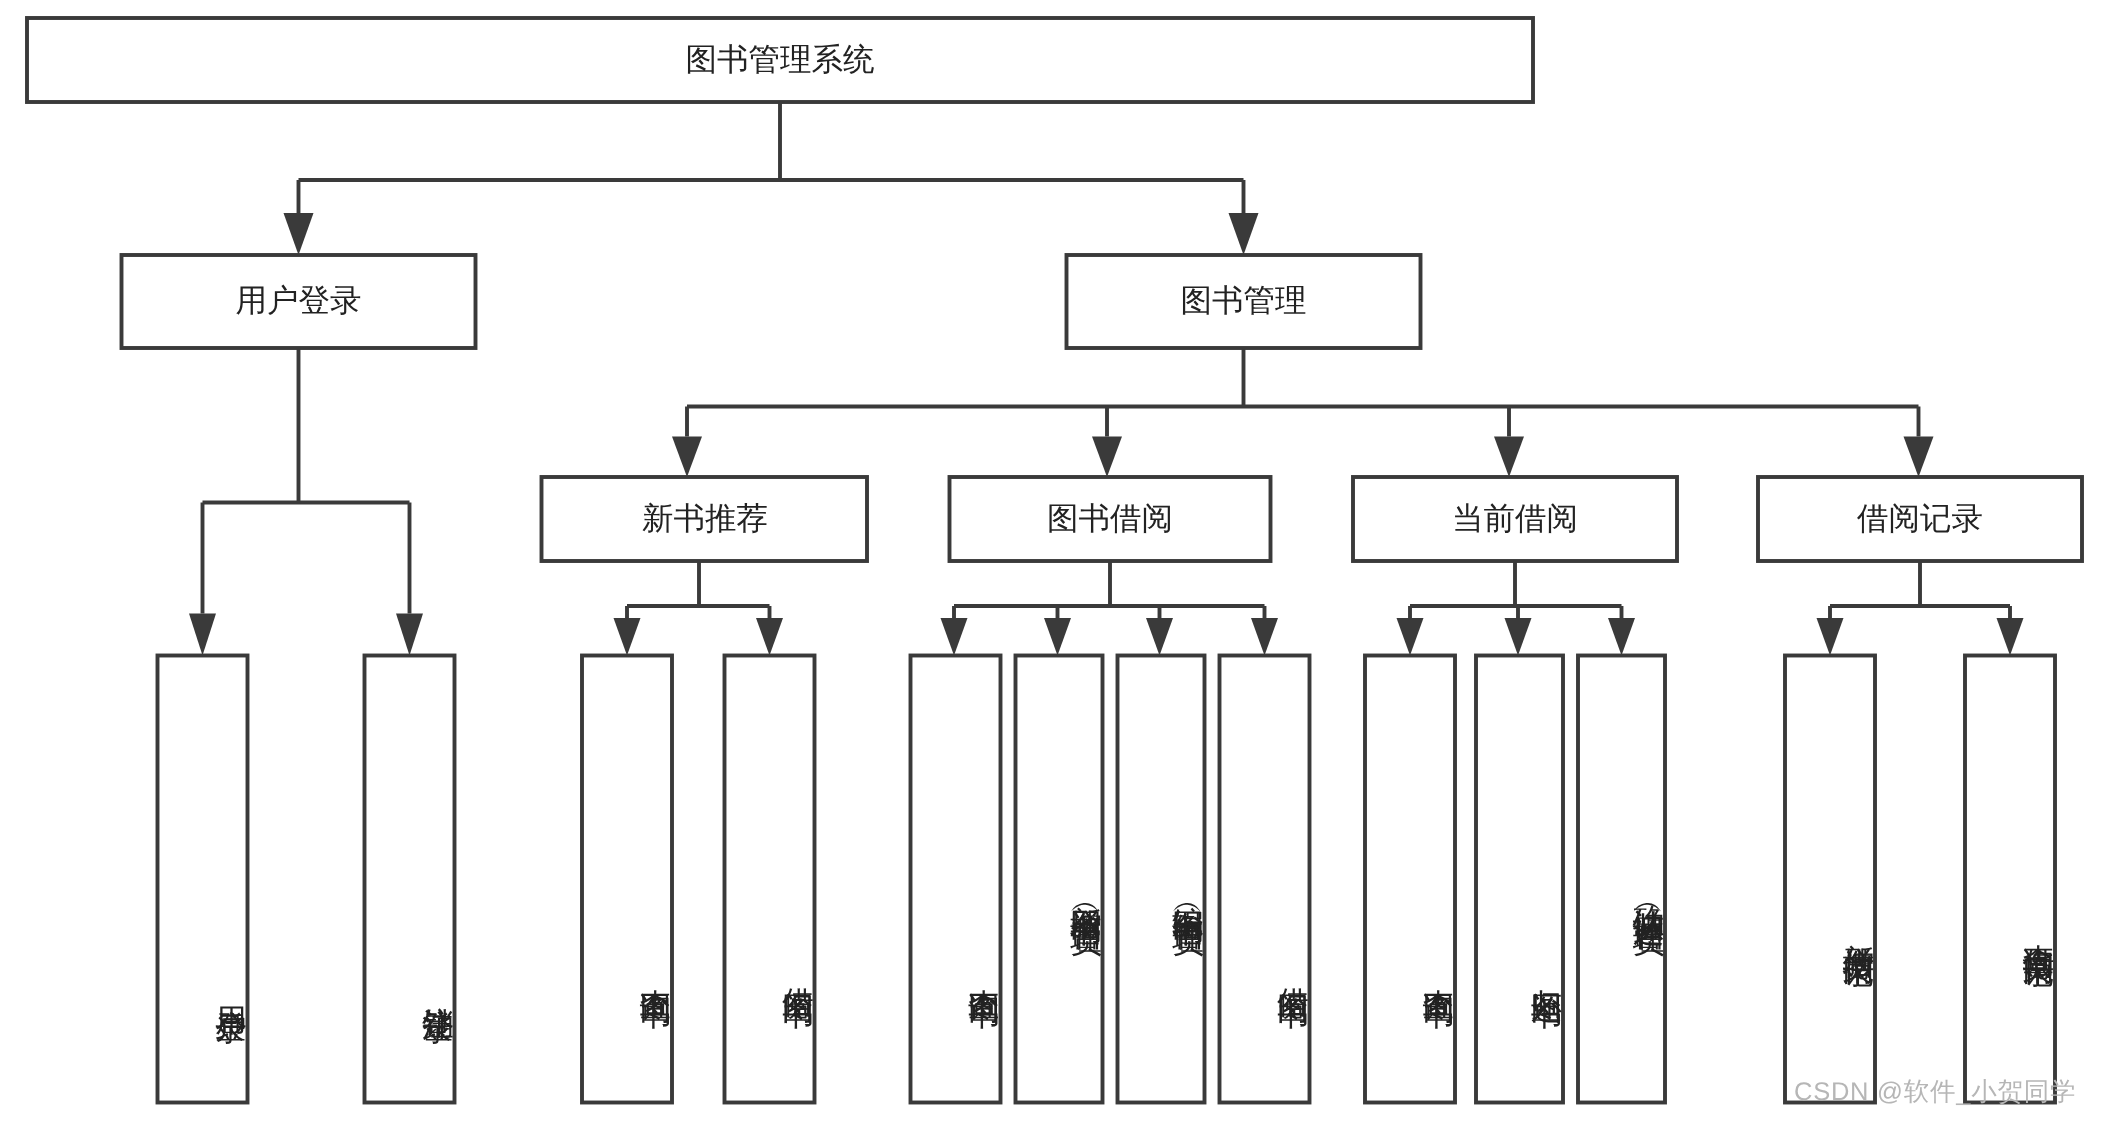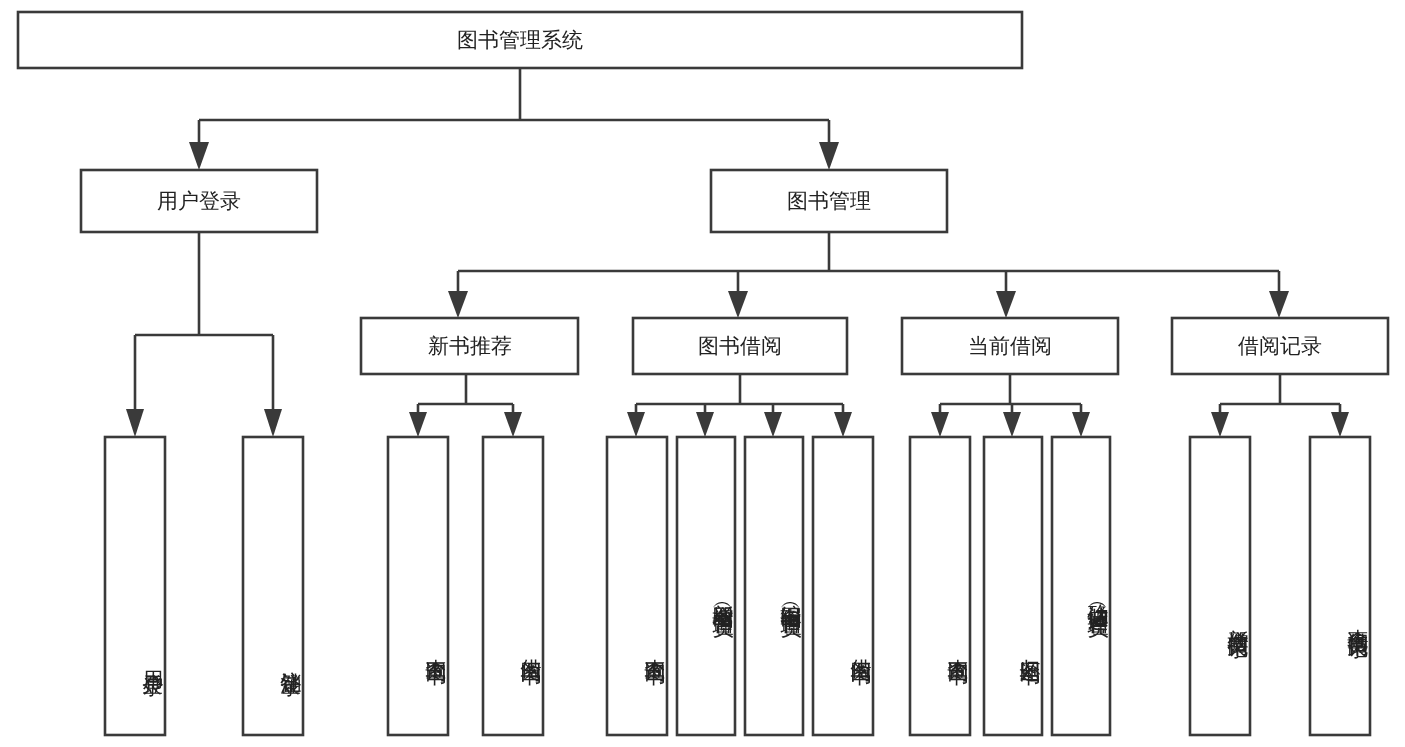--- a/index.html
+++ b/index.html
@@ -206,14 +206,15 @@
   <div class="node-label-v" style="left:607px; top:437px; width:60px; height:298px; padding-top:60px;">查询图书</div>
   <div class="node-label-v" style="left:677px; top:437px; width:58px; height:298px; padding-top:10px;">新增图书（管理员）</div>
   <div class="node-label-v" style="left:745px; top:437px; width:58px; height:298px; padding-top:10px;">编辑图书（管理员）</div>
   <div class="node-label-v" style="left:813px; top:437px; width:60px; height:298px; padding-top:60px;">借阅图书</div>
   <div class="node-label-v" style="left:910px; top:437px; width:60px; height:298px; padding-top:60px;">查询图书</div>
   <div class="node-label-v" style="left:984px; top:437px; width:58px; height:298px; padding-top:60px;">归还图书</div>
   <div class="node-label-v" style="left:1052px; top:437px; width:58px; height:298px; padding-top:10px;">确认归还（管理员）</div>
   <div class="node-label-v" style="left:1190px; top:437px; width:60px; height:298px; padding-top:32px;">新增借阅记录</div>
   <div class="node-label-v" style="left:1310px; top:437px; width:60px; height:298px; padding-top:32px;">查询借阅记录</div>
 
+  <div class="watermark" style="left:1196px; top:716px;">CSDN @软件_小贺同学</div>
 
 </div>
 
 </body></html>

